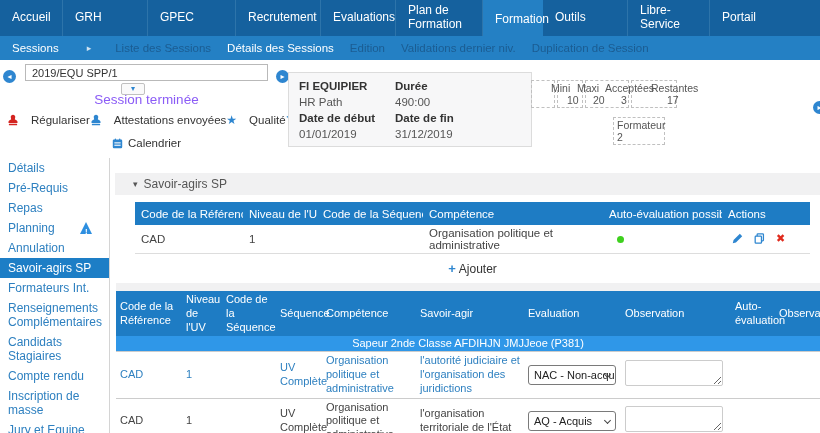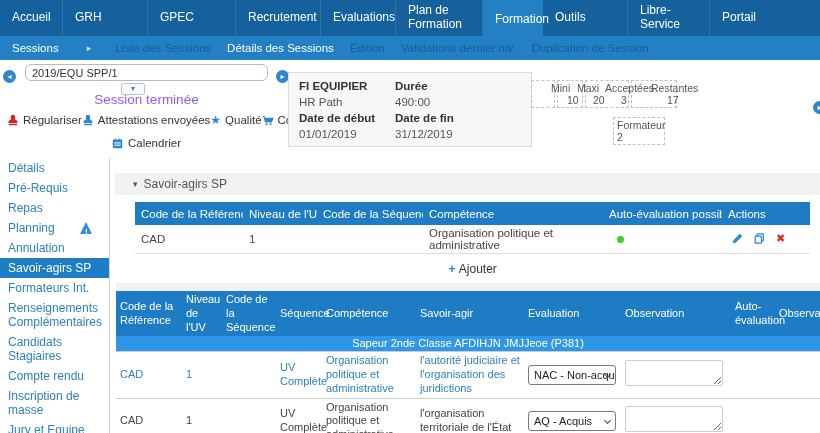--- a/index.html
+++ b/index.html
@@ -21,30 +21,30 @@
             display:flex; align-items:center; font-size:11.5px; padding-left:12px; z-index:4; }
   .subnav .it { margin-right:16px; cursor:pointer; white-space:nowrap; }
   .subnav .on { color:#ffffff; }
   .subnav .off { color:#1b5c92; }
   .subnav .arr { color:#cfe3f2; font-size:9px; margin:0 24px 0 12px; }
 
   
   .circle { position:absolute; width:13px; height:13px; border-radius:50%; background:#2e86d0;
             color:#fff; font-size:8px; line-height:13px; text-align:center; cursor:pointer; }
   .session-input { position:absolute; left:25px; top:64px; width:243px; height:17px;
-            border:1px solid #b9b9b9; border-radius:6px; font-size:11px; color:#333; padding:0 6px;
+            border:1px solid #b9b9b9; border-radius:0; font-size:11px; color:#333; padding:0 6px;
             font-family:"Liberation Sans",sans-serif; background:#fff; }
   .dropbtn { position:absolute; left:121px; top:83px; width:24px; height:12px; background:#fafafa;
             border:1px solid #c0c0c0; border-radius:2px; color:#2e86d0; font-size:8px; line-height:10px;
             text-align:center; cursor:pointer; }
   .status { position:absolute; left:25px; top:92px; width:243px; text-align:center;
             color:#8b5cf6; font-size:13.5px; }
   .actrow { position:absolute; left:2px; top:113px; width:286px; display:flex; align-items:center;
             justify-content:space-between; padding:0 5px; font-size:11.5px; color:#333; }
-  .actbtn { display:flex; align-items:center; gap:4px; cursor:pointer; white-space:nowrap; }
+  .actbtn { display:flex; align-items:center; gap:12px; cursor:pointer; white-space:nowrap; }
   .cal { position:absolute; left:25px; top:137px; width:243px; display:flex; justify-content:center;
          align-items:center; gap:5px; font-size:11.5px; color:#333; cursor:pointer; }
   .star { color:#2e86d0; font-size:12px; }
 
   
   .panel { position:absolute; left:288px; top:72px; width:244px; height:75px; background:#f7f7f8;
            border:1px solid #dcdcdc; padding:5px 10px; font-size:11.5px; }
   .panel .r { display:flex; height:16px; align-items:center; }
   .panel .c1 { width:96px; }
   .panel .b { font-weight:bold; color:#333; }

